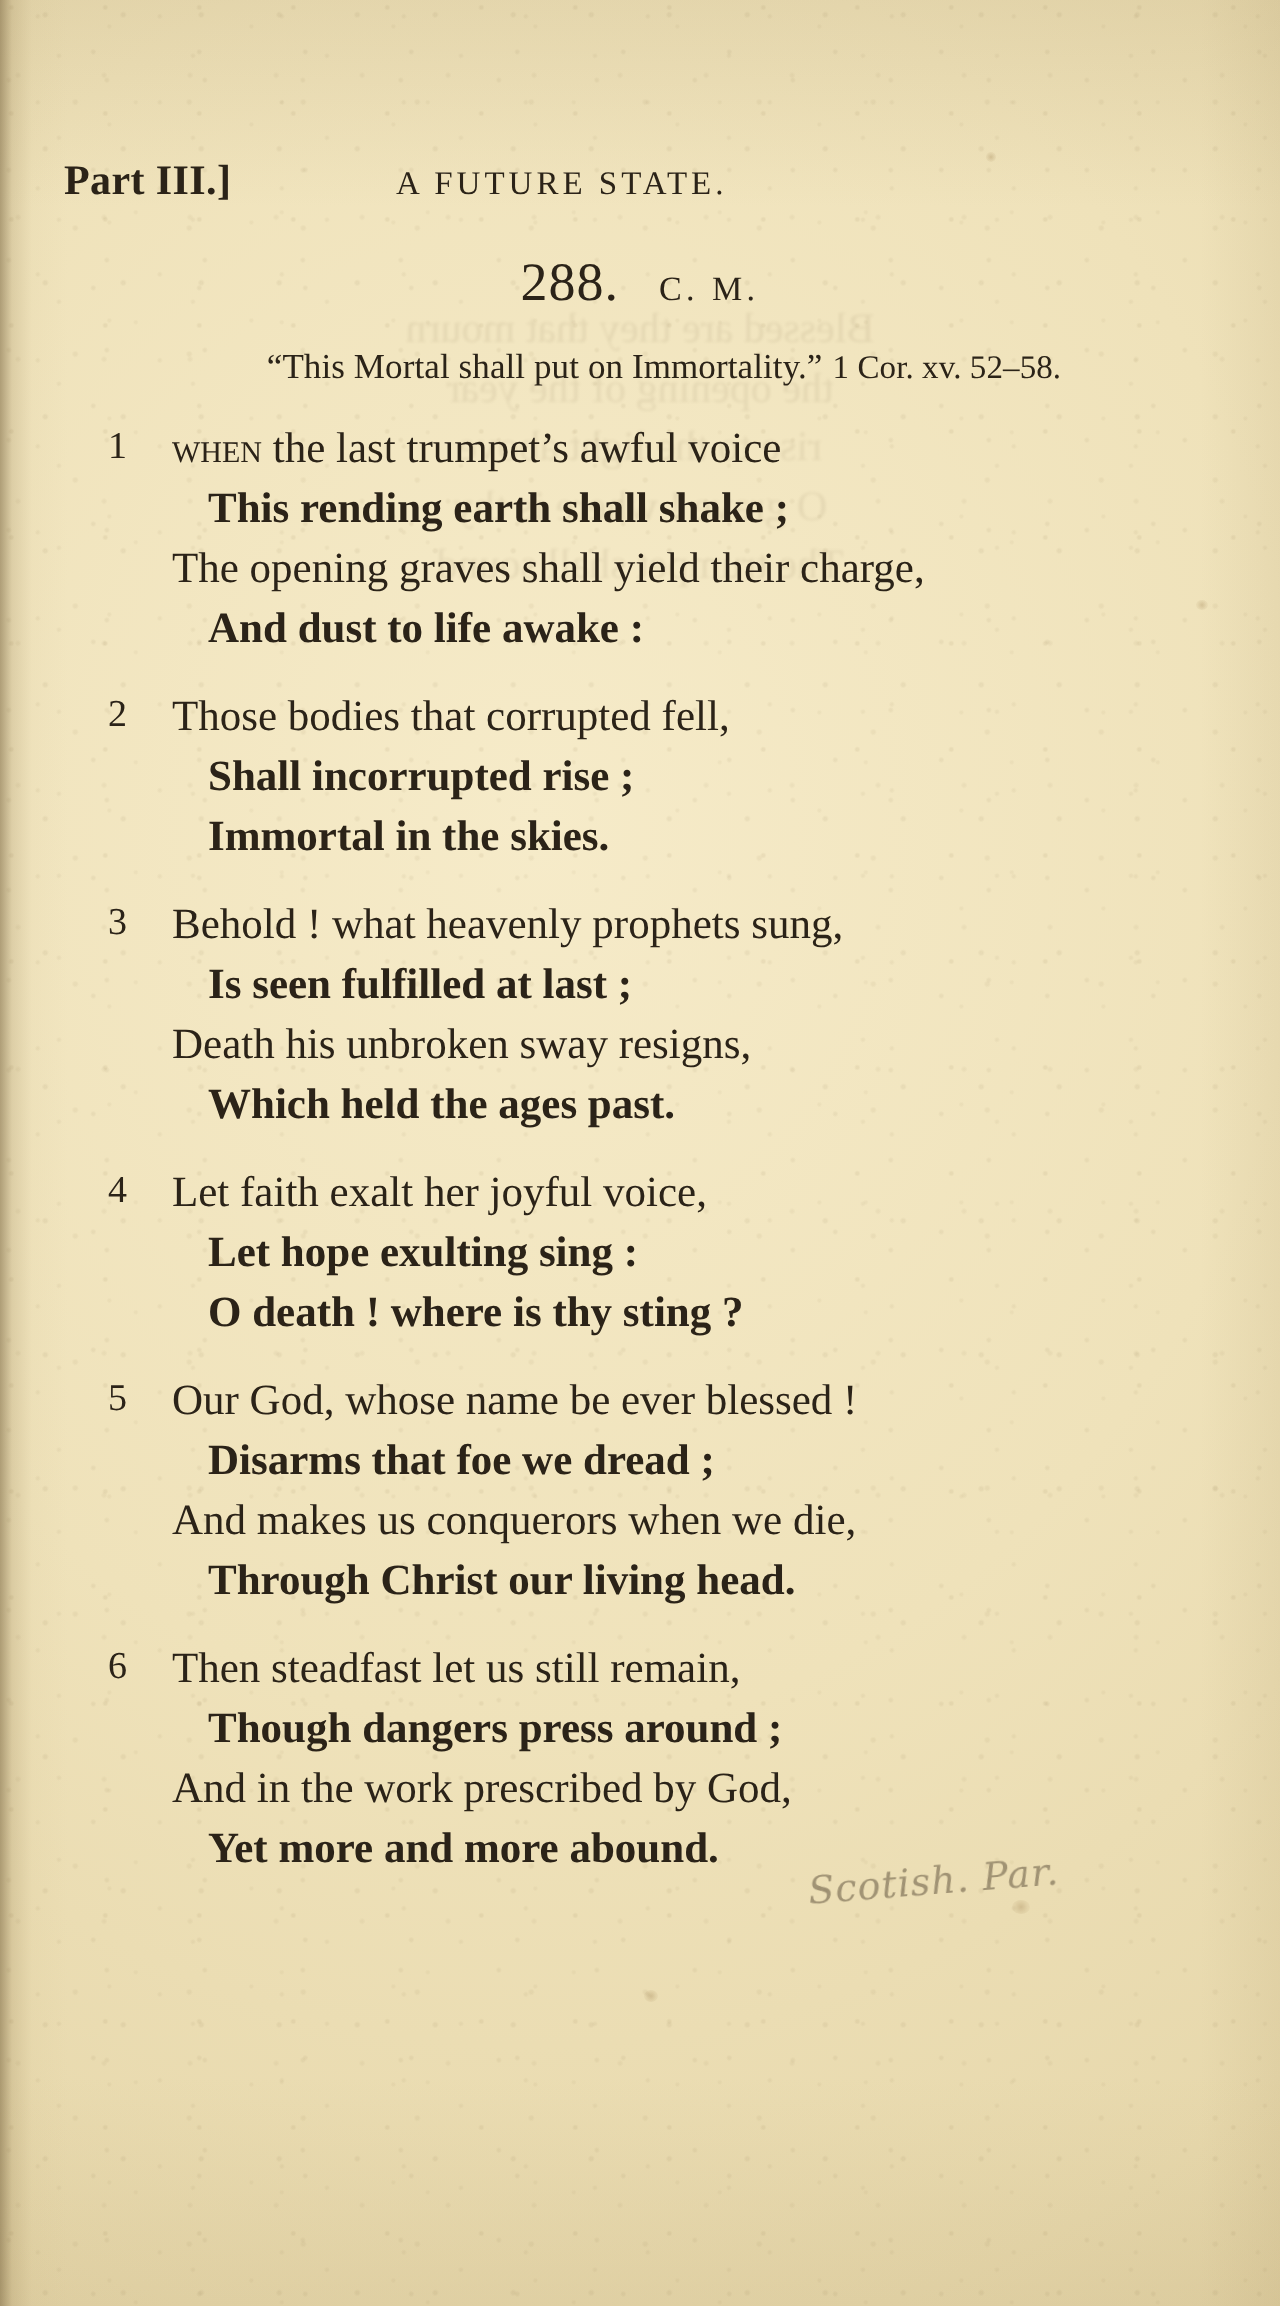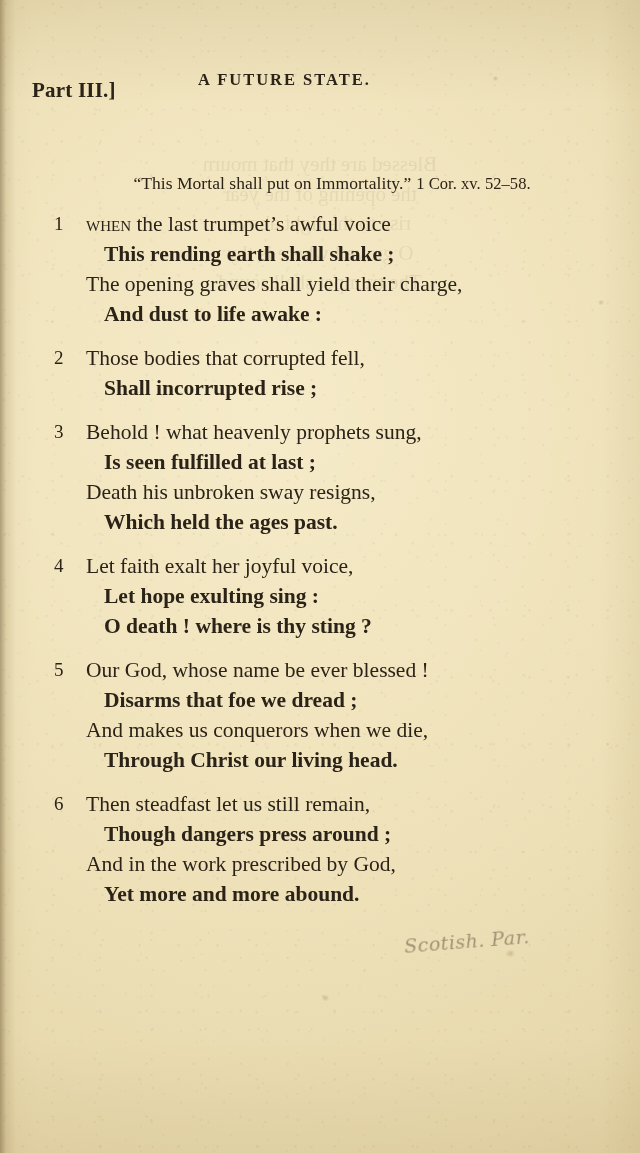--- a/index.html
+++ b/index.html
@@ -87,26 +87,26 @@
     position: absolute;
     left: 32px;
     top: 12px;
     font-weight: bold;
     font-size: 21px;
     letter-spacing: 0.2px;
   }
   .runhead-title {
     position: absolute;
     left: 198px;
-    top: 4px;
+    top: 16px;
     font-size: 16.5px;
     font-variant: small-caps;
     text-transform: uppercase;
     letter-spacing: 2.0px;
-    font-weight: 700;
+    font-weight: 400;
   }
 
   
   .hymn-head {
     position: absolute;
     top: 126px;
     left: 0;
     right: 0;
     text-align: center;
   }
@@ -202,35 +202,39 @@
   <div class="foxing" style="left:598px; top:300px; width:6px; height:5px;"></div>
   <div class="foxing" style="left:106px; top:628px; width:6px; height:5px;"></div>
 
   <div class="content">
 
     <div class="runhead">
       <div class="part-label">Part III.]</div>
       <div class="runhead-title">A FUTURE STATE.</div>
     </div>
 
+    <div class="hymn-head">
+      <span class="hymn-number">288.</span><span class="hymn-meter">C. M.</span>
+    </div>
 
     <div class="epigraph">
       <span>“This Mortal shall put on Immortality.”</span><span class="ref">1 Cor. xv. 52–58.</span>
     </div>
 
     <div class="stanzas" id="stanzas">
         <div class="stanza">
           <div class="line"><span class="verse-num">1</span><span class="smallcap">When</span><span> the last trumpet’s awful voice</span></div>
           <div class="line indent"><span>This rending earth shall shake ;</span></div>
           <div class="line"><span>The opening graves shall yield their charge,</span></div>
           <div class="line indent"><span>And dust to life awake :</span></div>
         </div>
         <div class="stanza">
           <div class="line"><span class="verse-num">2</span><span>Those bodies that corrupted fell,</span></div>
           <div class="line indent"><span>Shall incorrupted rise ;</span></div>
+          <div class="line indent"><span>Immortal in the skies.</span></div>
         </div>
         <div class="stanza">
           <div class="line"><span class="verse-num">3</span><span>Behold ! what heavenly prophets sung,</span></div>
           <div class="line indent"><span>Is seen fulfilled at last ;</span></div>
           <div class="line"><span>Death his unbroken sway resigns,</span></div>
           <div class="line indent"><span>Which held the ages past.</span></div>
         </div>
         <div class="stanza">
           <div class="line"><span class="verse-num">4</span><span>Let faith exalt her joyful voice,</span></div>
           <div class="line indent"><span>Let hope exulting sing :</span></div>

